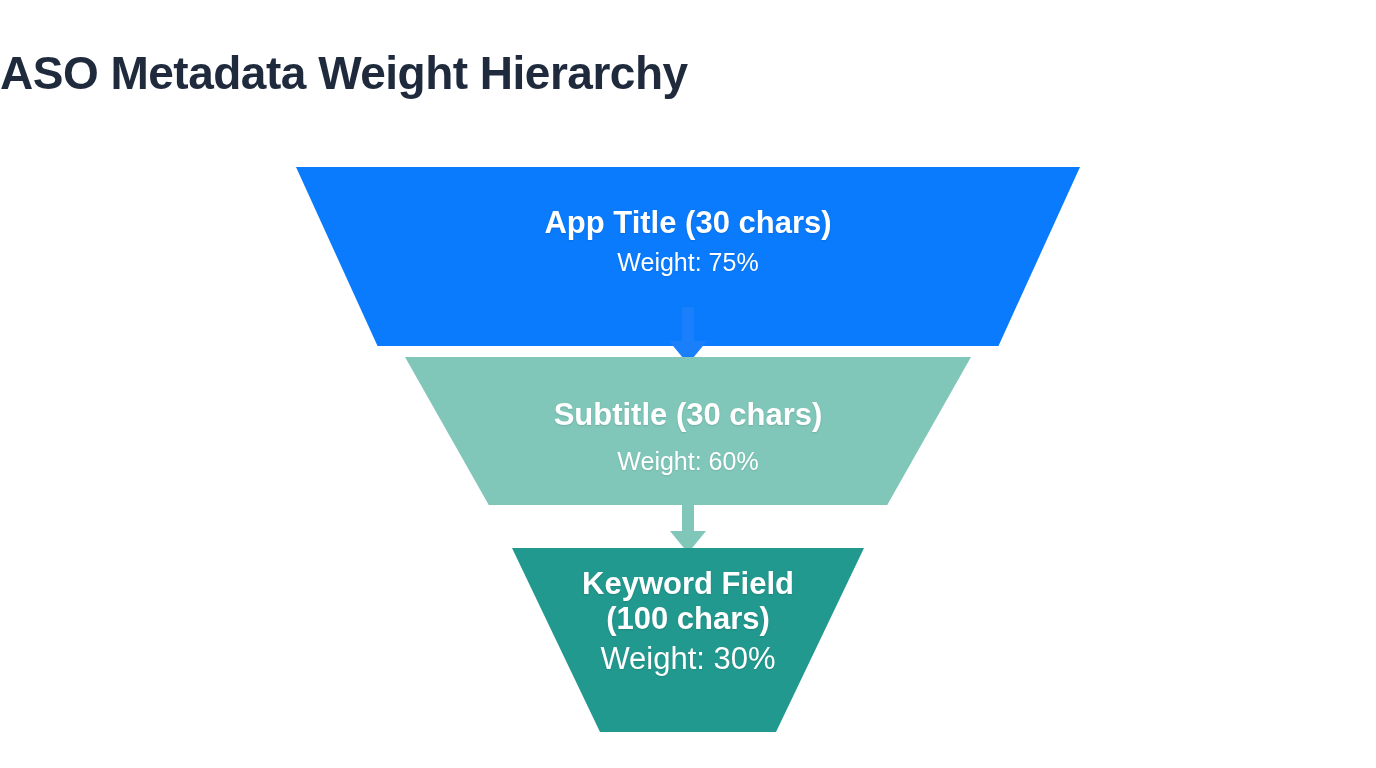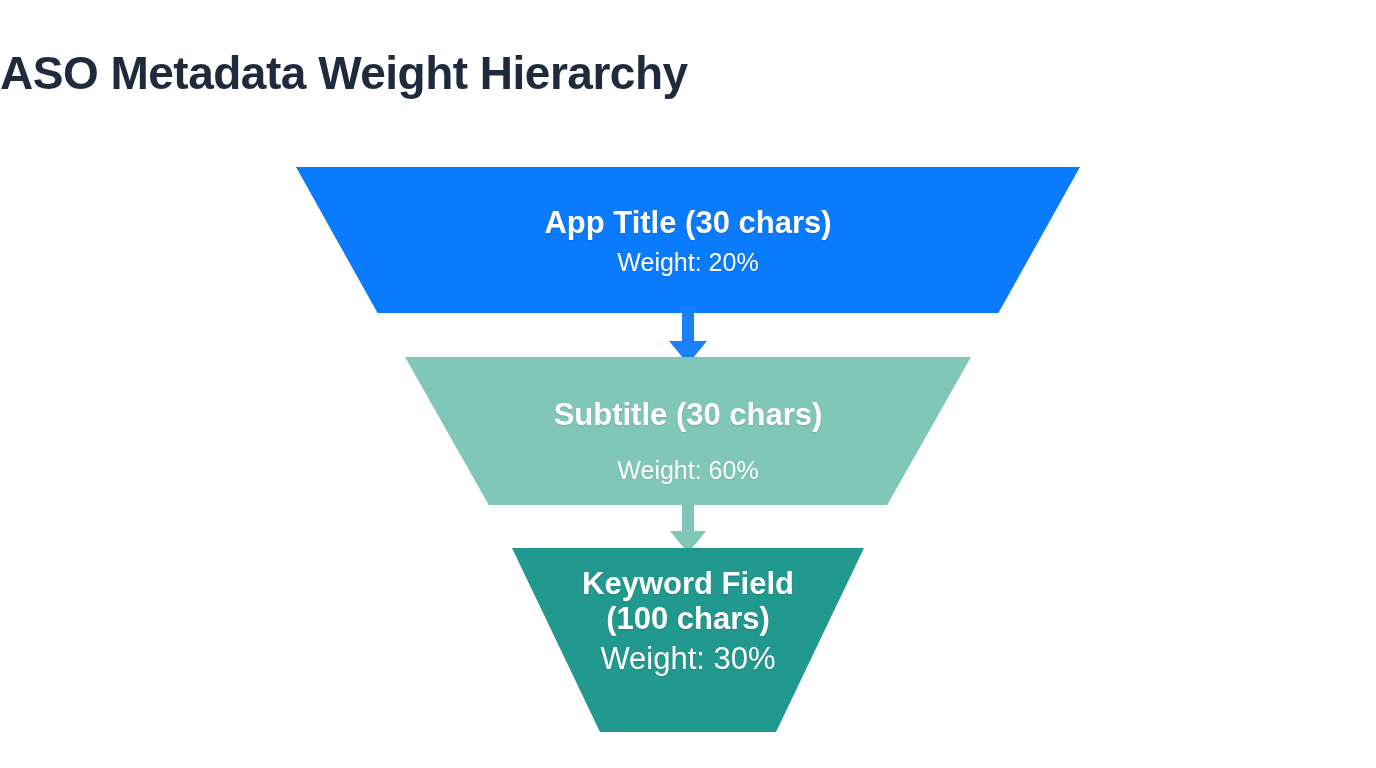--- a/index.html
+++ b/index.html
@@ -79,39 +79,39 @@
     line-height: 1.15;
     text-shadow: 0 1px 2px rgba(0,0,0,0.10);
     position: relative;
     z-index: 2;
   }
 
   
   #stage-1 { top: 0px; }
   #stage-1 .funnel-shape {
     width: 784px;
-    height: 146px;
+    height: 179px;
     background: #0b7bfd;
     clip-path: polygon(0% 0%, 100% 0%, 89.6% 100%, 10.4% 100%);
     padding-top: 39px;
   }
   #stage-1 .stage-label  { font-size: 31px; }
   #stage-1 .stage-weight { font-size: 25px; margin-top: 7px; }
 
   
   #stage-2 { top: 190px; }
   #stage-2 .funnel-shape {
     width: 566px;
     height: 148px;
     background: #80c7ba;
     clip-path: polygon(0% 0%, 100% 0%, 85.2% 100%, 14.8% 100%);
     padding-top: 41px;
   }
   #stage-2 .stage-label  { font-size: 31px; }
-  #stage-2 .stage-weight { font-size: 25px; margin-top: 23px; }
+  #stage-2 .stage-weight { font-size: 25px; margin-top: 14px; }
 
   
   #stage-3 { top: 381px; }
   #stage-3 .funnel-shape {
     width: 352px;
     height: 184px;
     background: #22998f;
     clip-path: polygon(0% 0%, 100% 0%, 75% 100%, 25% 100%);
     padding-top: 19px;
   }
@@ -137,21 +137,21 @@
 
 <div id="canvas">
 
   <div id="page-title">ASO Metadata Weight Hierarchy</div>
 
   <div id="funnel">
 
     <div class="funnel-stage" id="stage-1">
       <div class="funnel-shape">
         <div class="stage-label">App Title (30 chars)</div>
-        <div class="stage-weight">Weight: 20%</div>
+        <div class="stage-weight">Weight: 75%</div>
       </div>
     </div>
 
     <div class="connector" id="connector-1">
       <svg width="40" height="58" viewBox="0 0 40 58">
         <path d="M14 0 H26 V34 H39 L20 57 L1 34 H14 Z" fill="#1a7ffb"></path>
       </svg>
     </div>
 
     <div class="funnel-stage" id="stage-2">

